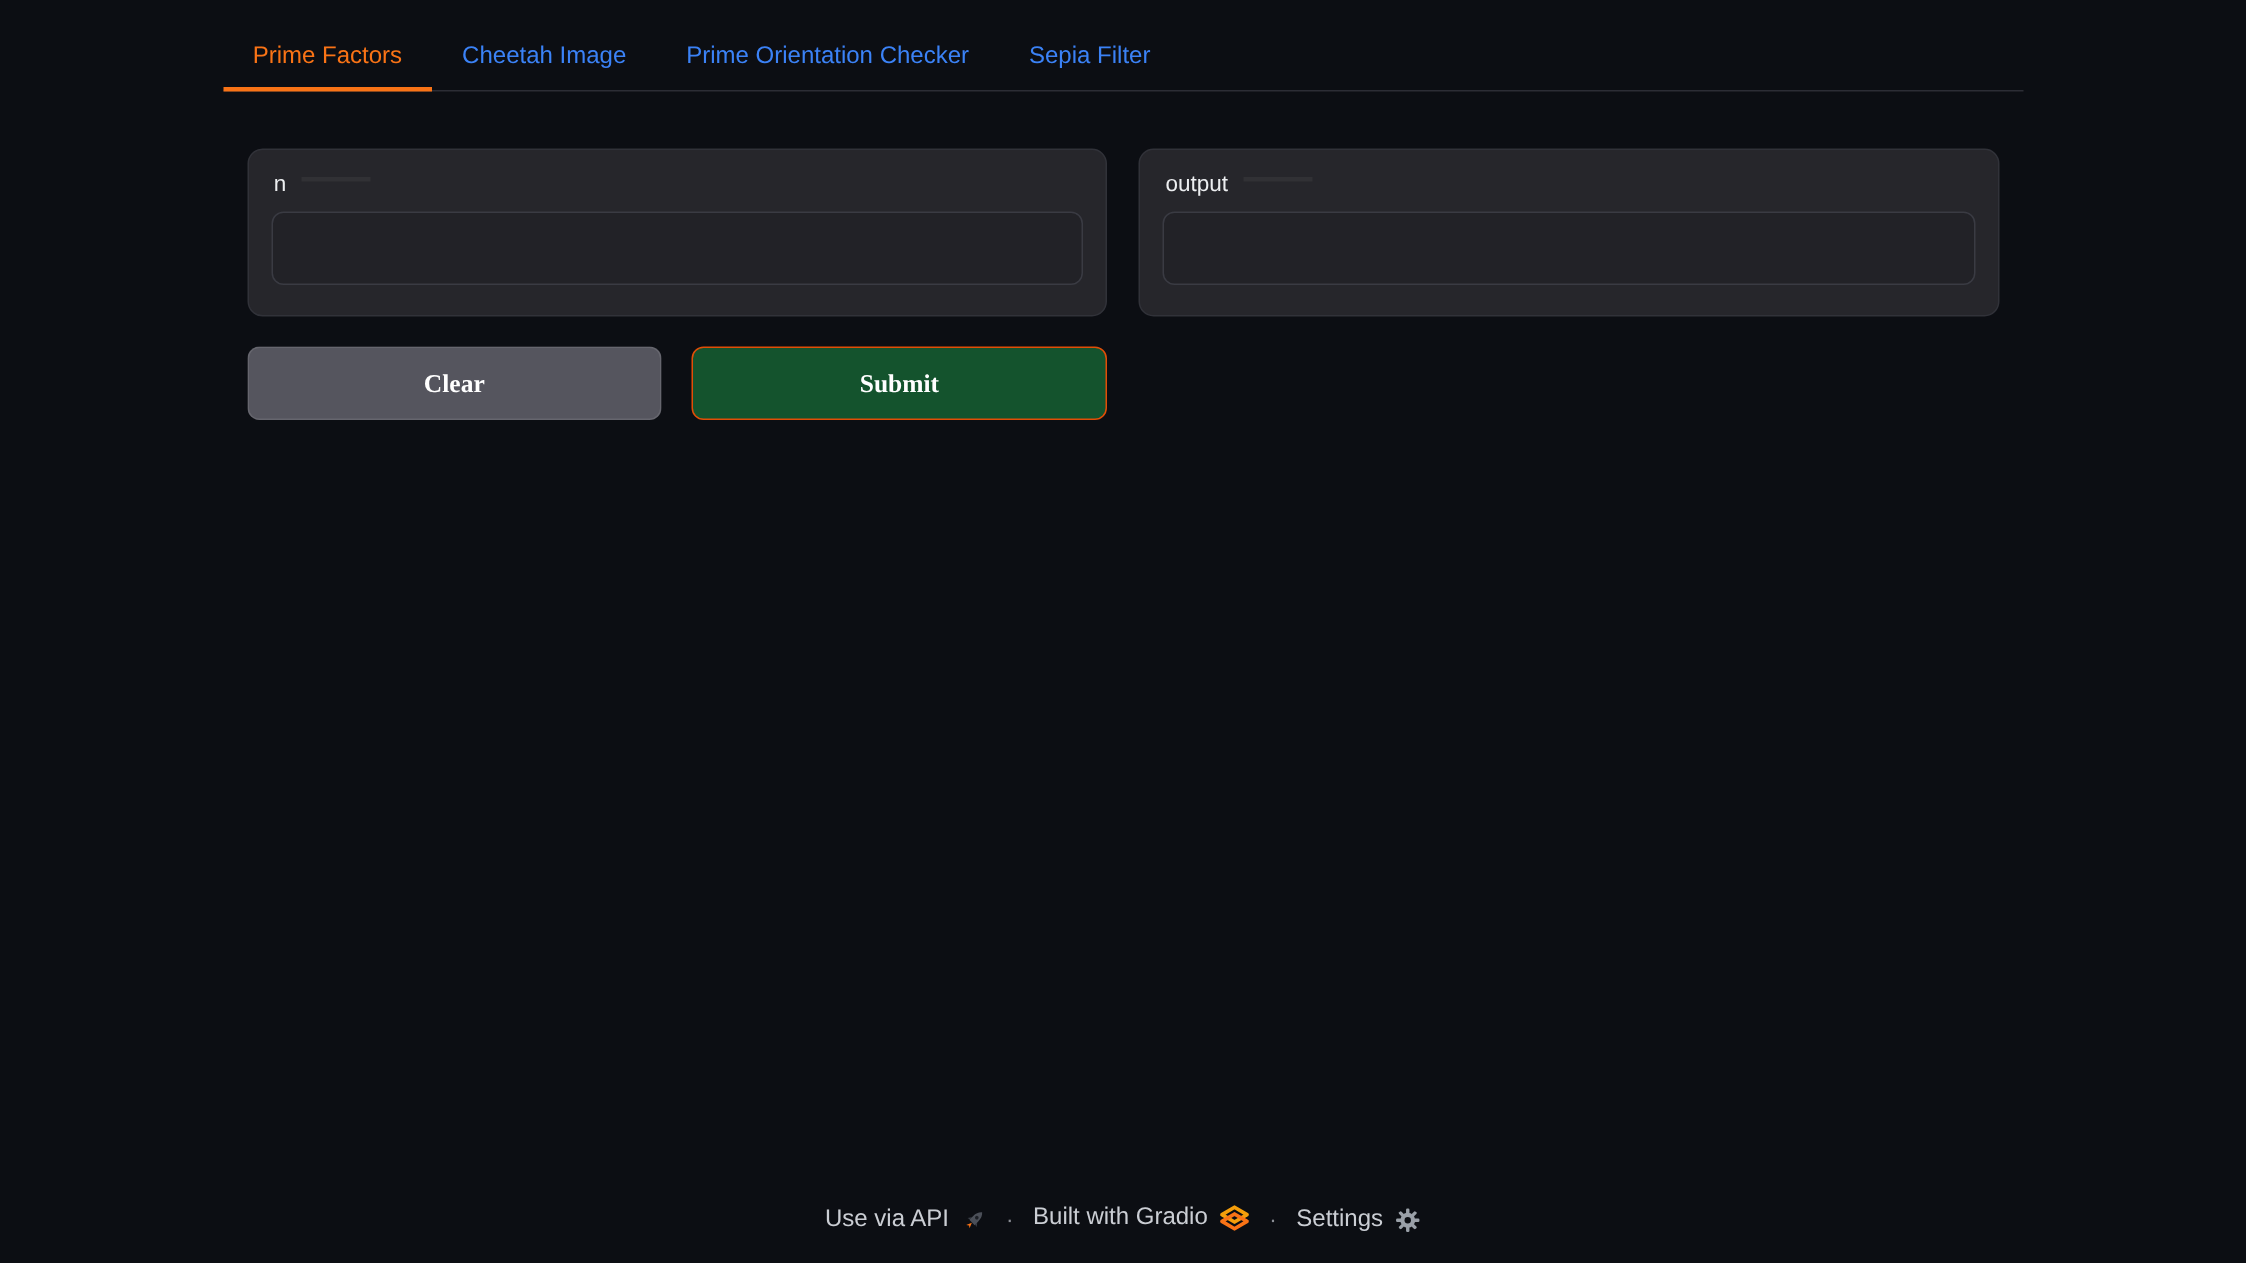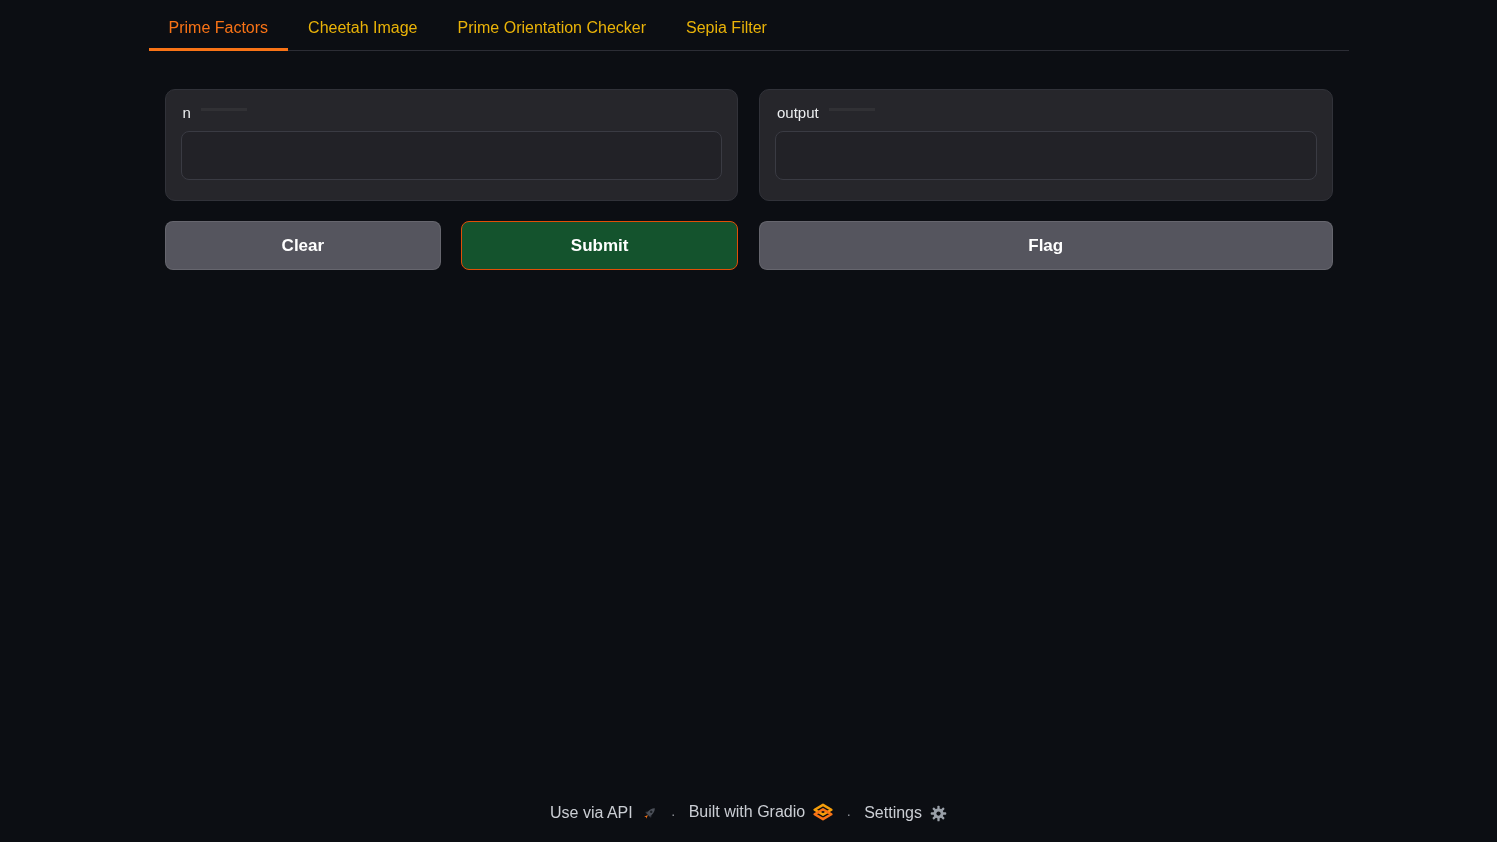--- a/index.html
+++ b/index.html
@@ -4,28 +4,28 @@
 <style>
   * { box-sizing: border-box; margin: 0; padding: 0; }
   html, body {
     width: 1497px; height: 842px;
     background: #0c0e13;
     font-family: "Liberation Sans", sans-serif;
     color: #e8e9eb;
     overflow: hidden;
     position: relative;
   }
-  .app { width: 1200px; margin: 0 auto; padding-top: 9px; }
+  .app { width: 1200px; margin: 0 auto; padding-top: 19px; }
 
   
   .tabbar { display: flex; border-bottom: 1px solid #2c2d35; }
   .tab {
     padding: 10px 20px 11px;
     font-size: 16px;
-    color: #eab308;
+    color: #3b82f6;
     cursor: pointer;
     white-space: nowrap;
     border-bottom: 3px solid transparent;
     margin-bottom: -1px;
   }
   .tab.active { color: #f97316; border-bottom-color: #f97316; }
 
   
   .content { padding: 38px 16px 0; }
   .panel-row { display: grid; grid-template-columns: 1fr 1fr; gap: 21px; }
@@ -57,21 +57,21 @@
     font-size: 15px;
     padding: 8px 10px;
   }
 
   
   .button-row { margin-top: 20px; display: grid; grid-template-columns: 1fr 1fr; gap: 21px; }
   .button-pair { display: grid; grid-template-columns: 1fr 1fr; gap: 20px; }
   .btn {
     height: 49px;
     border-radius: 8px;
-    font-family: Liberation Sans, sans-serif;
+    font-family: Liberation Serif, serif;
     font-size: 17px;
     font-weight: 700;
     color: #ffffff;
     display: flex; align-items: center; justify-content: center;
     cursor: pointer;
     border: 1px solid rgba(255,255,255,0.10);
   }
   .btn-secondary { background: #55555e; }
   .btn-primary { background: #14532d; border-color: #e14e07; }
 
@@ -118,21 +118,20 @@
         </div>
         <textarea class="textbox" readonly="" style=""></textarea>
       </div>
     </div>
 
     <div class="button-row">
       <div class="button-pair">
         <button class="btn btn-secondary">Clear</button>
         <button class="btn btn-primary">Submit</button>
       </div>
-      <button class="btn btn-secondary">Flag</button>
     </div>
 
   </div>
 </div>
 
 <div class="footer">
 
   <span class="footer-link">
     <span>Use via API</span>
     <span class="icon">

